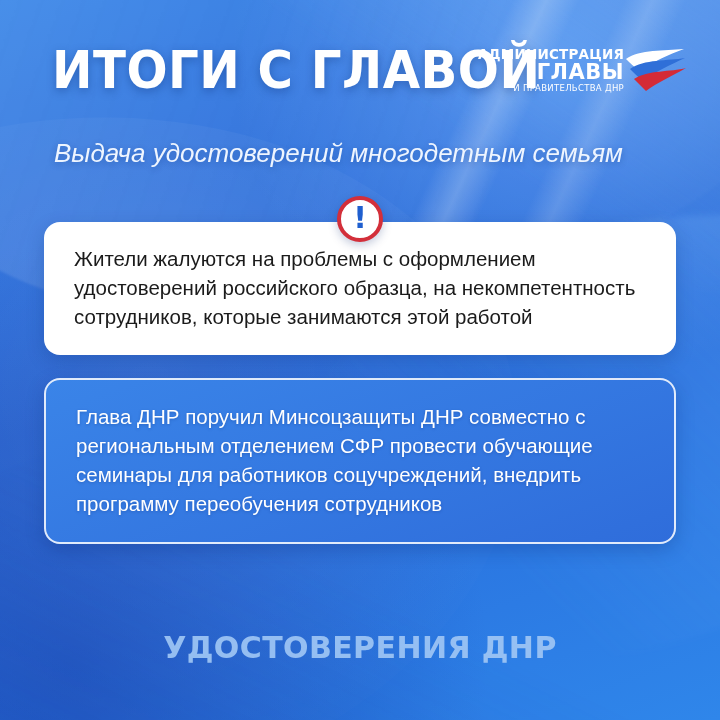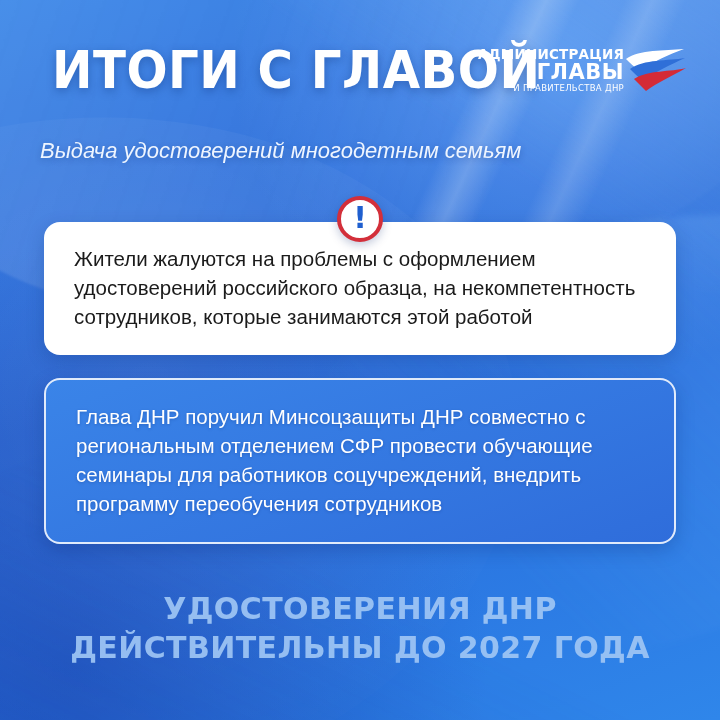--- a/index.html
+++ b/index.html
@@ -90,22 +90,22 @@
     letter-spacing: 0.5px;
     font-family: "DejaVu Sans", sans-serif;
     transform: scaleX(0.93);
     transform-origin: left center;
     text-shadow: 0 3px 10px rgba(10,40,110,0.35);
     white-space: nowrap;
   }
   .subtitle {
     position: absolute;
     top: 138px;
-    left: 40px;
-    font-size: 22px;
+    left: 54px;
+    font-size: 26px;
     font-style: italic;
     color: #eef5ff;
     font-family: "Liberation Sans", sans-serif;
     white-space: nowrap;
     text-shadow: 0 2px 6px rgba(10,40,110,0.30);
   }
 
   
   .logo {
     position: absolute;
@@ -259,16 +259,15 @@
   <div class="card card-blue">
     <p> Глава ДНР поручил Минсоцзащиты ДНР совместно с региональным отделением СФР провести обучающие семинары для работников соцучреждений, внедрить программу переобучения сотрудников</p>
   </div>
 
   <div class="card card-white">
     <p>Жители жалуются на проблемы с оформлением удостоверений российского образца, на некомпетентность сотрудников, которые занимаются этой работой</p>
   </div>
 
   <div class="footer">
     <span class="footer-line">УДОСТОВЕРЕНИЯ ДНР</span>
-    <span class="footer-line">ДЕЙСТВИТЕЛЬНЫ ДО 2027 ГОДА</span>
   </div>
 
 </div>
 
 </body></html>

